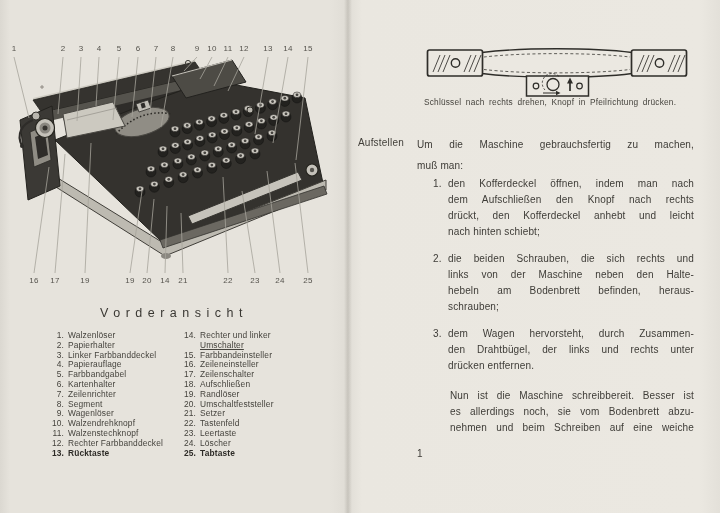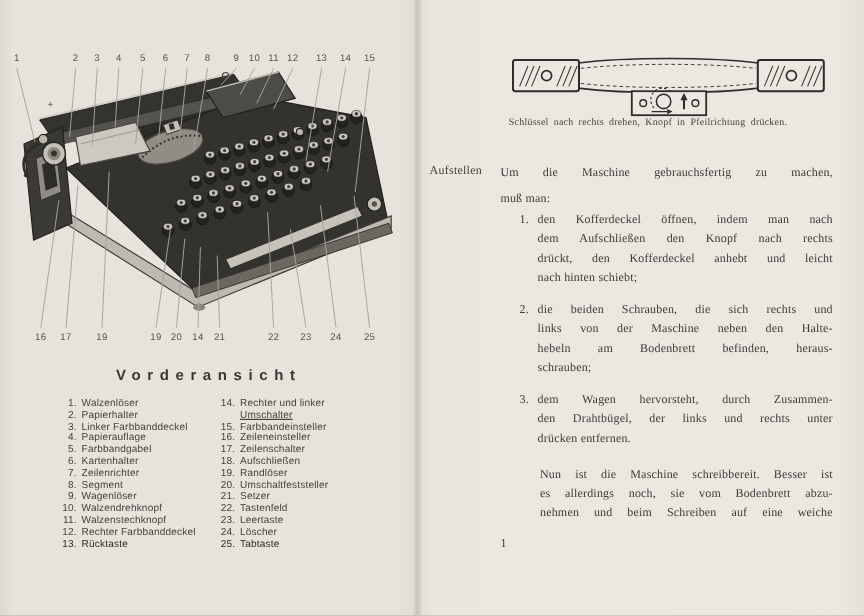--- a/index.html
+++ b/index.html
@@ -1,37 +1,37 @@
 <!DOCTYPE html>
 <html><head>
 <meta charset="utf-8">
 <style>
   html,body{margin:0;padding:0;background:#cfccc5;}
   .stage{position:relative;width:720px;height:513px;overflow:hidden;
     font-family:"Liberation Sans","DejaVu Sans",sans-serif;color:#3e3c37;
     background:#e7e4dd;box-shadow:inset 0 0 34px rgba(60,55,45,.18), inset 0 0 4px rgba(60,55,45,.25);}
   .page{position:absolute;top:0;bottom:0;}
   .page-left{left:0;width:348px;background:linear-gradient(90deg,#dbd8d1 0,#e6e3dc 10px,#e6e3dc 330px,#dfdcd5 348px);}
-  .page-right{left:348px;width:372px;background:linear-gradient(90deg,#e0ddd6 0,#eae7e0 14px,#ebe8e1 352px,#e3e0d9 372px);font-family:Liberation Serif, serif;}
+  .page-right{left:348px;width:372px;background:linear-gradient(90deg,#e0ddd6 0,#eae7e0 14px,#ebe8e1 352px,#e3e0d9 372px);}
   .gutter{position:absolute;top:0;bottom:0;left:344px;width:8px;
     background:linear-gradient(90deg,rgba(90,85,75,0) 0,rgba(90,85,75,.18) 50%,rgba(90,85,75,0) 100%);}
   
   .figure{position:absolute;left:0;top:0;width:348px;height:300px;}
   .figure svg{position:absolute;left:0;top:40px;}
   .callout{position:absolute;font-size:8px;line-height:8px;color:#55534d;transform:translateX(-50%);letter-spacing:.3px;}
   .fig-title{position:absolute;left:0;width:348px;top:306px;text-align:center;
-    font-size:12.5px;font-weight:bold;letter-spacing:5.5px;color:#3a3833;box-sizing:border-box;}
+    font-size:12.5px;font-weight:normal;letter-spacing:5.5px;color:#3a3833;box-sizing:border-box;}
   .parts{position:absolute;top:331px;font-size:8.4px;line-height:9.8px;color:#45433d;letter-spacing:.15px;}
   .parts.col1{left:40px;width:140px;}
   .parts.col2{left:172px;width:150px;}
   .part-row{display:flex;}
   .pnum{width:28px;flex:none;text-align:right;padding-right:4px;box-sizing:border-box;}
   .plabel{flex:1;}
   .pl2{display:block;text-decoration:underline;}
-  .part-row .bold, .part-row.bold{font-weight:normal;color:#2d2b27;}
+  .part-row .bold, .part-row.bold{font-weight:bold;color:#2d2b27;}
   
   .handle-fig{position:absolute;left:78px;top:44px;}
   .fig-caption{position:absolute;left:76px;top:97px;width:280px;font-size:8.3px;color:#46443e;
     letter-spacing:.2px;word-spacing:2px;}
   .margin-label{position:absolute;left:10px;top:137px;font-size:10px;color:#413f39;letter-spacing:.2px;}
   .textcol{position:absolute;left:69px;top:134px;width:277px;font-size:10px;line-height:16px;color:#3e3c37;letter-spacing:.15px;}
   .tline{text-align:justify;text-align-last:justify;white-space:nowrap;}
   .tline.last{text-align:left;text-align-last:left;}
   .justify-all .tline.last{text-align:justify;text-align-last:justify;}
   .intro{line-height:21px;}

